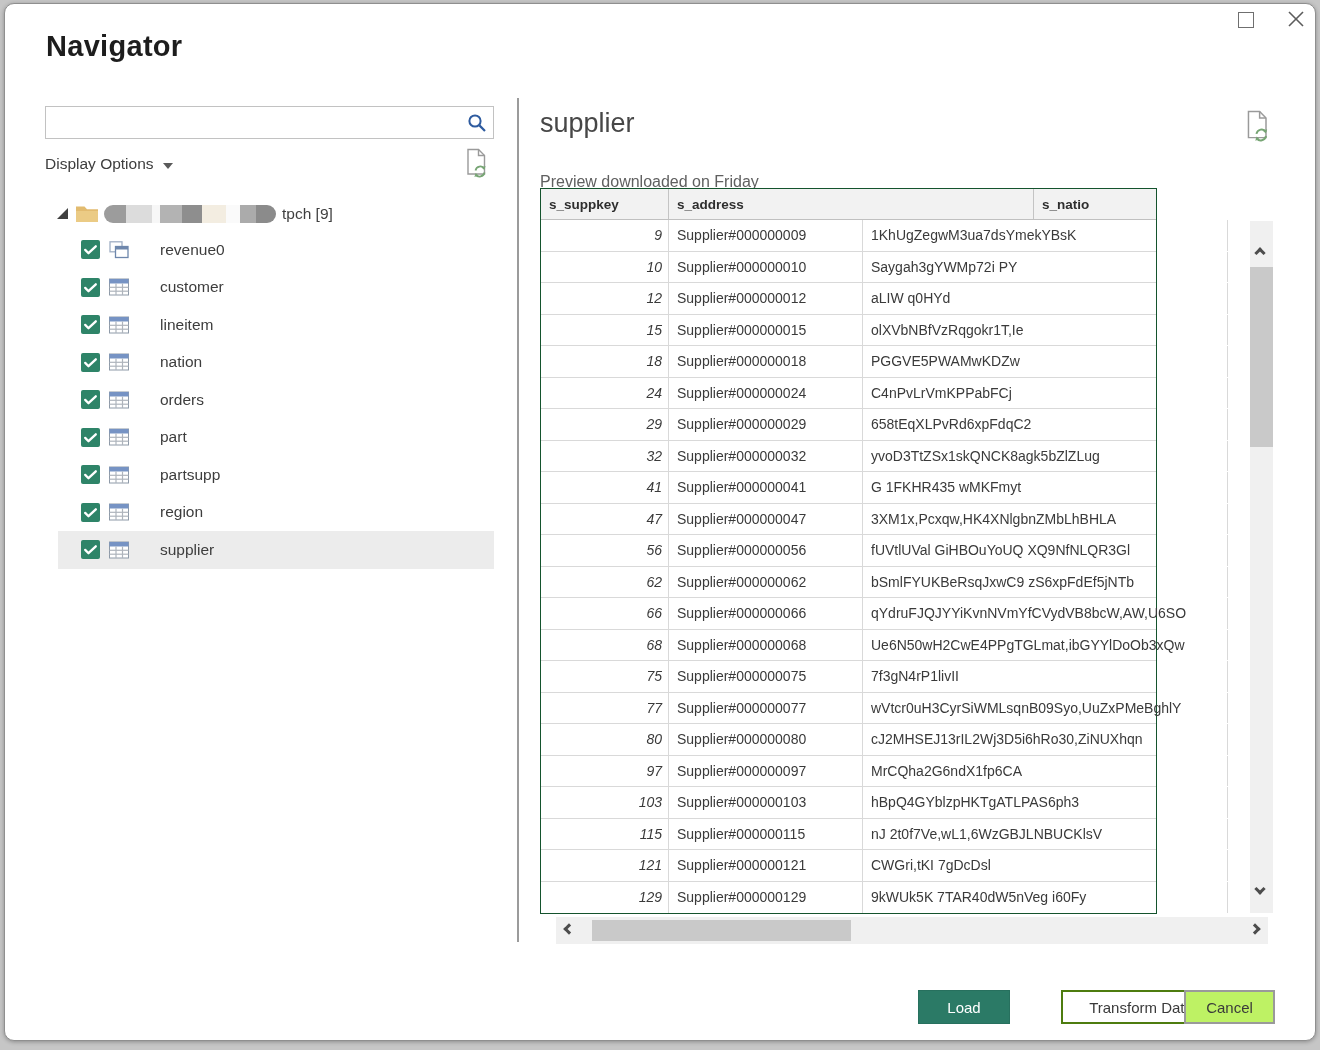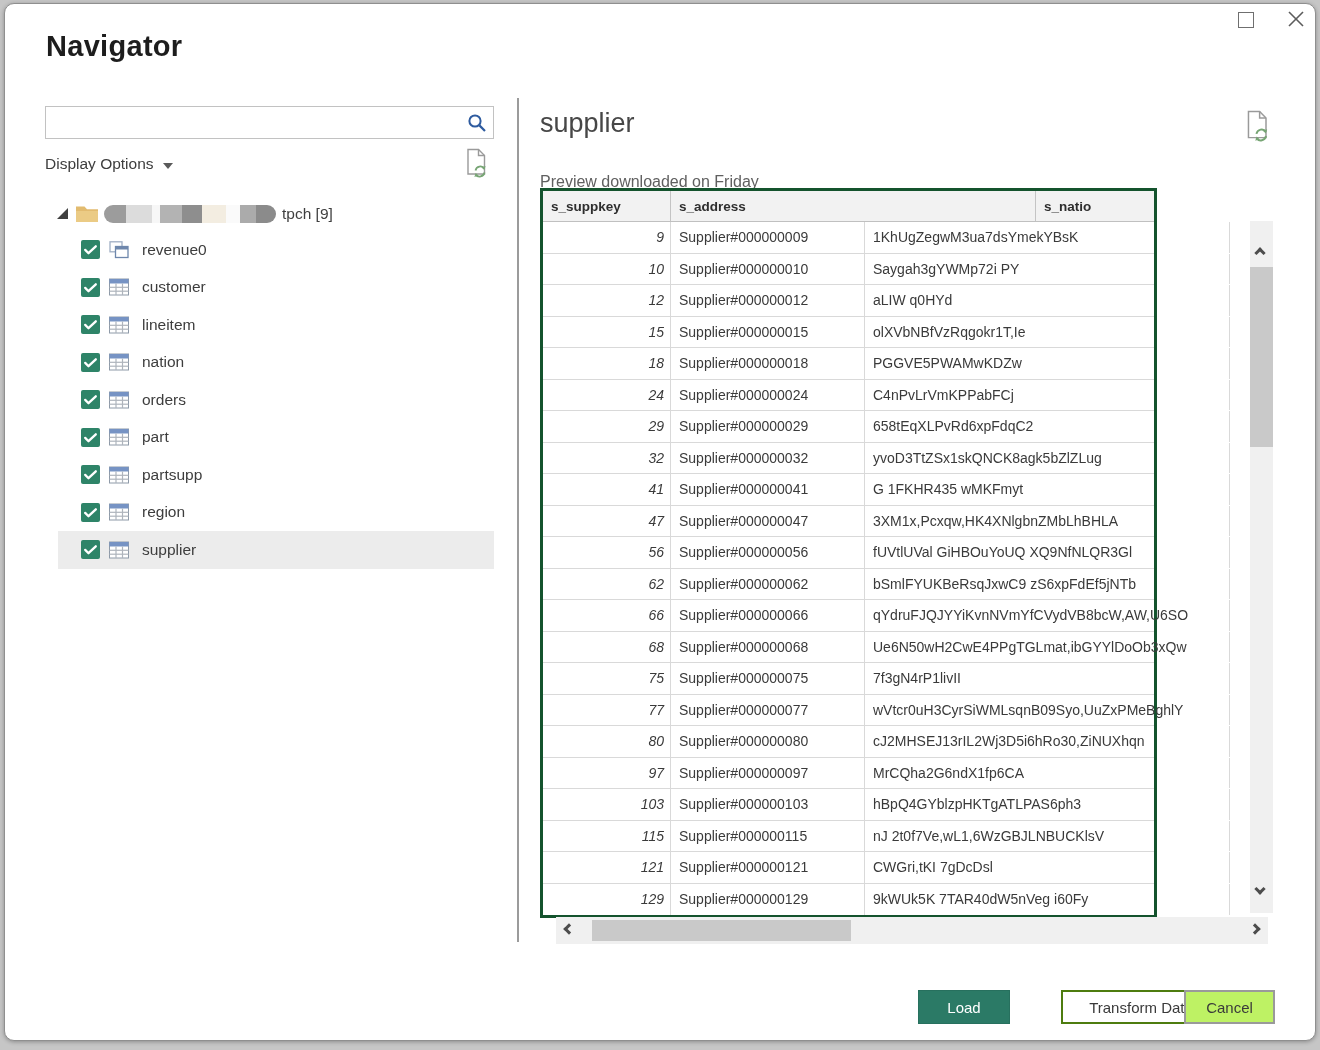--- a/index.html
+++ b/index.html
@@ -36,29 +36,29 @@
   .folder { width:24px; height:19px; margin-left:7px; }
   .redact { display:flex; height:18px; margin-left:5px; border-radius:9px; overflow:hidden; }
   .redact span { height:18px; }
   .root-label { margin-left:6px; font-size:15.5px; color:#3f3f3f; }
 
   .tree { left:58px; top:231px; width:436px; }
   .tree-row { height:37.5px; display:flex; align-items:center; padding-left:23px; cursor:pointer; }
   .tree-row.selected { background:#ececec; }
   .checkbox { width:19px; height:19px; background:#2E8468; border-radius:2px; flex:none; }
   .tree-icon { margin-left:9px; width:20px; height:18px; flex:none; }
-  .tree-label { margin-left:13px; font-size:15.5px; color:#3d3d3d; white-space:nowrap; }
+  .tree-label { margin-left:31px; font-size:15.5px; color:#3d3d3d; white-space:nowrap; }
 
   .divider { left:517px; top:98px; width:2px; height:844px; background:#9b9b9b; }
 
   
   .preview-title { left:540px; top:108px; font-size:27px; font-weight:300; color:#474747; }
   .preview-subtitle { left:540px; top:147px; font-size:16px; color:#606060;margin-top:26px; }
 
-  .ptable { left:540px; top:188px; width:617px; border:3px solid #14532d; background:#14532d; }
+  .ptable { left:540px; top:188px; width:617px; border:1px solid #14532d; background:#14532d; }
   .thead { display:flex; height:31px; background:#f2f2f2; border-bottom:1px solid #c0c0c0; }
   .th { border-right:1px solid #c4c4c4; font-weight:700; font-size:13.5px; color:#2e2e2e;
         padding:8px 0 0 8px; white-space:nowrap; overflow:hidden; }
   .th:last-child { border-right:none; }
   .tr { display:flex; height:31.5px; border-bottom:1px solid #d9d9d9; background:#fff; }
   .tr:last-child { border-bottom:none; }
   .td { border-right:1px solid #d9d9d9; font-size:14px; color:#3a3a3a; padding:7px 8px 0 8px;
         white-space:nowrap; overflow:hidden; }
   .td:last-child { border-right:none; }
   .c0 { width:128px; flex:none; } .c1 { width:194px; flex:none; } .c2 { width:365px; flex:none; } .c3 { flex:1; }

